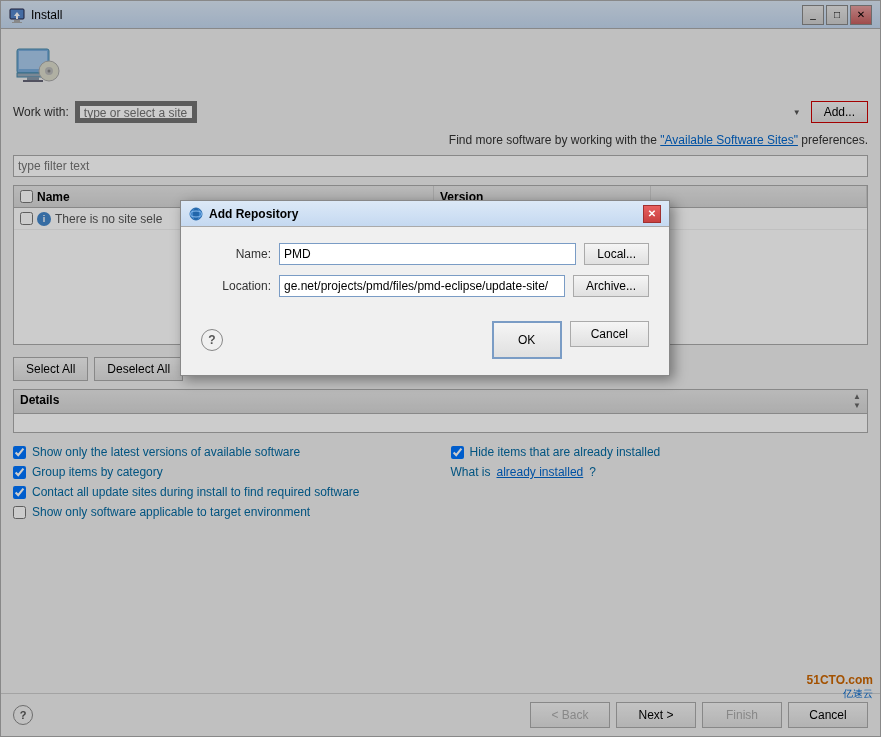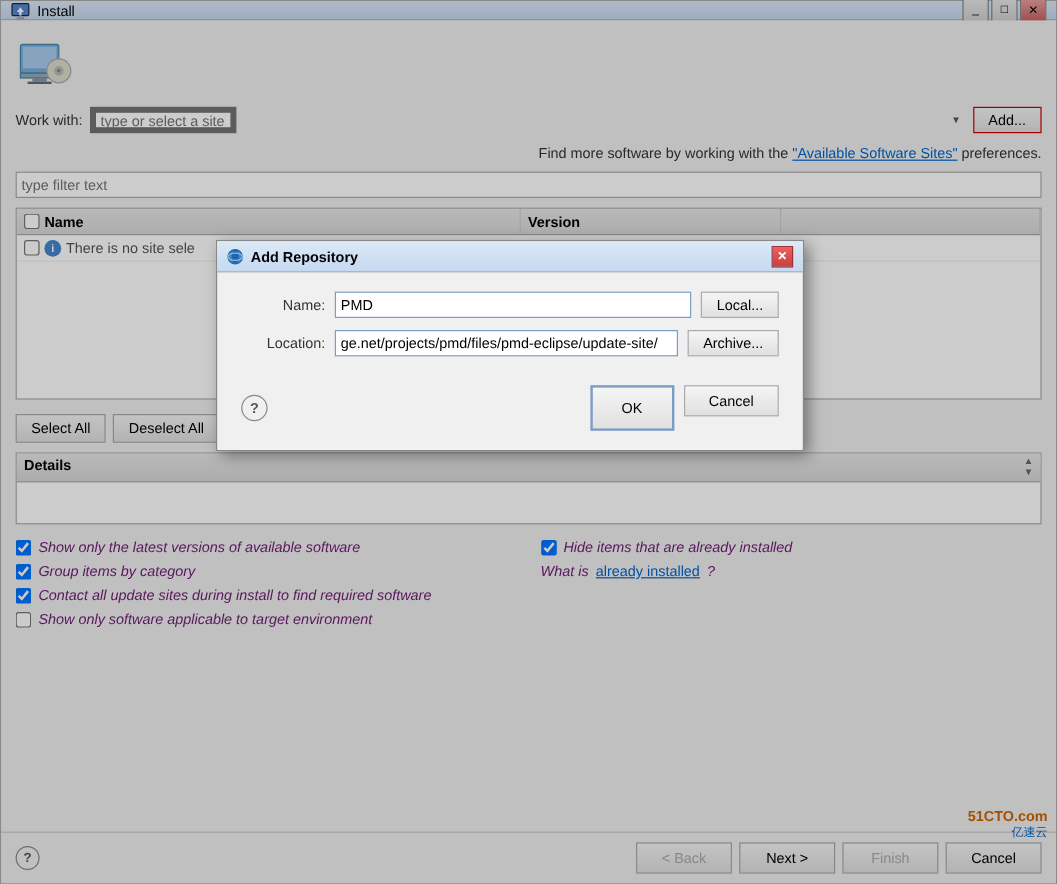--- a/index.html
+++ b/index.html
@@ -2,21 +2,21 @@
 <html><head>
   <meta charset="utf-8">
   <style>
     * { box-sizing: border-box; margin: 0; padding: 0; font-family: 'Segoe UI', Tahoma, Arial, sans-serif; font-size: 12px; }
     body { background: #f0f0f0; width: 881px; height: 737px; overflow: hidden; position: relative; }
 
     
     .window { width: 881px; height: 737px; background: #f0f0f0; border: 1px solid #aaa; display: flex; flex-direction: column; }
 
     
-    .title-bar { background: linear-gradient(to bottom, #dce9f7, #c5d9f1); height: 16px; display: flex; align-items: center; justify-content: space-between; padding: 0 8px; border-bottom: 1px solid #aaa; flex-shrink: 0; }
+    .title-bar { background: linear-gradient(to bottom, #dce9f7, #c5d9f1); height: 28px; display: flex; align-items: center; justify-content: space-between; padding: 0 8px; border-bottom: 1px solid #aaa; flex-shrink: 0; }
     .title-bar-left { display: flex; align-items: center; gap: 6px; }
     .title-bar-icon { width: 16px; height: 16px; }
     .title-bar-title { font-size: 12px; color: #000; font-weight: normal; }
     .title-bar-controls { display: flex; gap: 2px; }
     .title-btn { width: 22px; height: 20px; background: linear-gradient(to bottom, #e8e8e8, #d0d0d0); border: 1px solid #888; cursor: pointer; display: flex; align-items: center; justify-content: center; font-size: 10px; }
     .title-btn.close { background: linear-gradient(to bottom, #e8a0a0, #c86060); }
 
     
     .content { flex: 1; display: flex; flex-direction: column; padding: 12px; gap: 8px; background: #f0f0f0; }
 
@@ -53,30 +53,30 @@
     .table-cell { padding: 0 6px; font-size: 12px; height: 100%; display: flex; align-items: center; }
     .row-checkbox { margin-right: 4px; }
     .info-icon { width: 14px; height: 14px; border-radius: 50%; background: #4488cc; color: white; font-size: 9px; font-weight: bold; display: flex; align-items: center; justify-content: center; margin-right: 4px; flex-shrink: 0; }
     .no-site-text { color: #555; font-size: 12px; }
 
     
     .bottom-buttons { display: flex; gap: 6px; margin-top: 4px; }
     .bottom-btn { height: 24px; padding: 0 12px; background: linear-gradient(to bottom, #f5f5f5, #e0e0e0); border: 1px solid #aaa; cursor: pointer; font-size: 12px; }
 
     
-    .details-panel { border: 1px solid #aaa; background: white; height: 60px; }
+    .details-panel { border: 1px solid #aaa; background: white; height: 44px; }
     .details-header { background: linear-gradient(to bottom, #e8e8e8, #d8d8d8); padding: 3px 6px; border-bottom: 1px solid #aaa; font-size: 12px; font-weight: bold; display: flex; justify-content: space-between; }
     .details-scroll-arrows { display: flex; flex-direction: column; gap: 1px; }
     .scroll-arrow { font-size: 8px; color: #666; cursor: pointer; line-height: 1; }
 
     
     .options-area { display: flex; gap: 20px; margin-top: 4px; }
     .options-col { flex: 1; display: flex; flex-direction: column; gap: 6px; }
     .option-row { display: flex; align-items: center; gap: 6px; }
-    .option-label { font-size: 12px; color: #701a75; font-style: italic; }
+    .option-label { font-size: 12px; color: #0369a1; }
     .option-link { color: #0066cc; text-decoration: underline; cursor: pointer; }
 
     
     .footer { display: flex; justify-content: space-between; align-items: center; padding: 8px 12px; background: #f0f0f0; border-top: 1px solid #ccc; flex-shrink: 0; }
     .footer-left { display: flex; align-items: center; }
     .help-icon { width: 20px; height: 20px; border-radius: 50%; border: 1px solid #888; display: flex; align-items: center; justify-content: center; font-size: 11px; font-weight: bold; color: #555; cursor: pointer; }
     .footer-buttons { display: flex; gap: 6px; }
     .nav-btn { height: 26px; padding: 0 16px; background: linear-gradient(to bottom, #f5f5f5, #e0e0e0); border: 1px solid #aaa; cursor: pointer; font-size: 12px; min-width: 80px; }
     .nav-btn:disabled { color: #aaa; cursor: not-allowed; }
 

